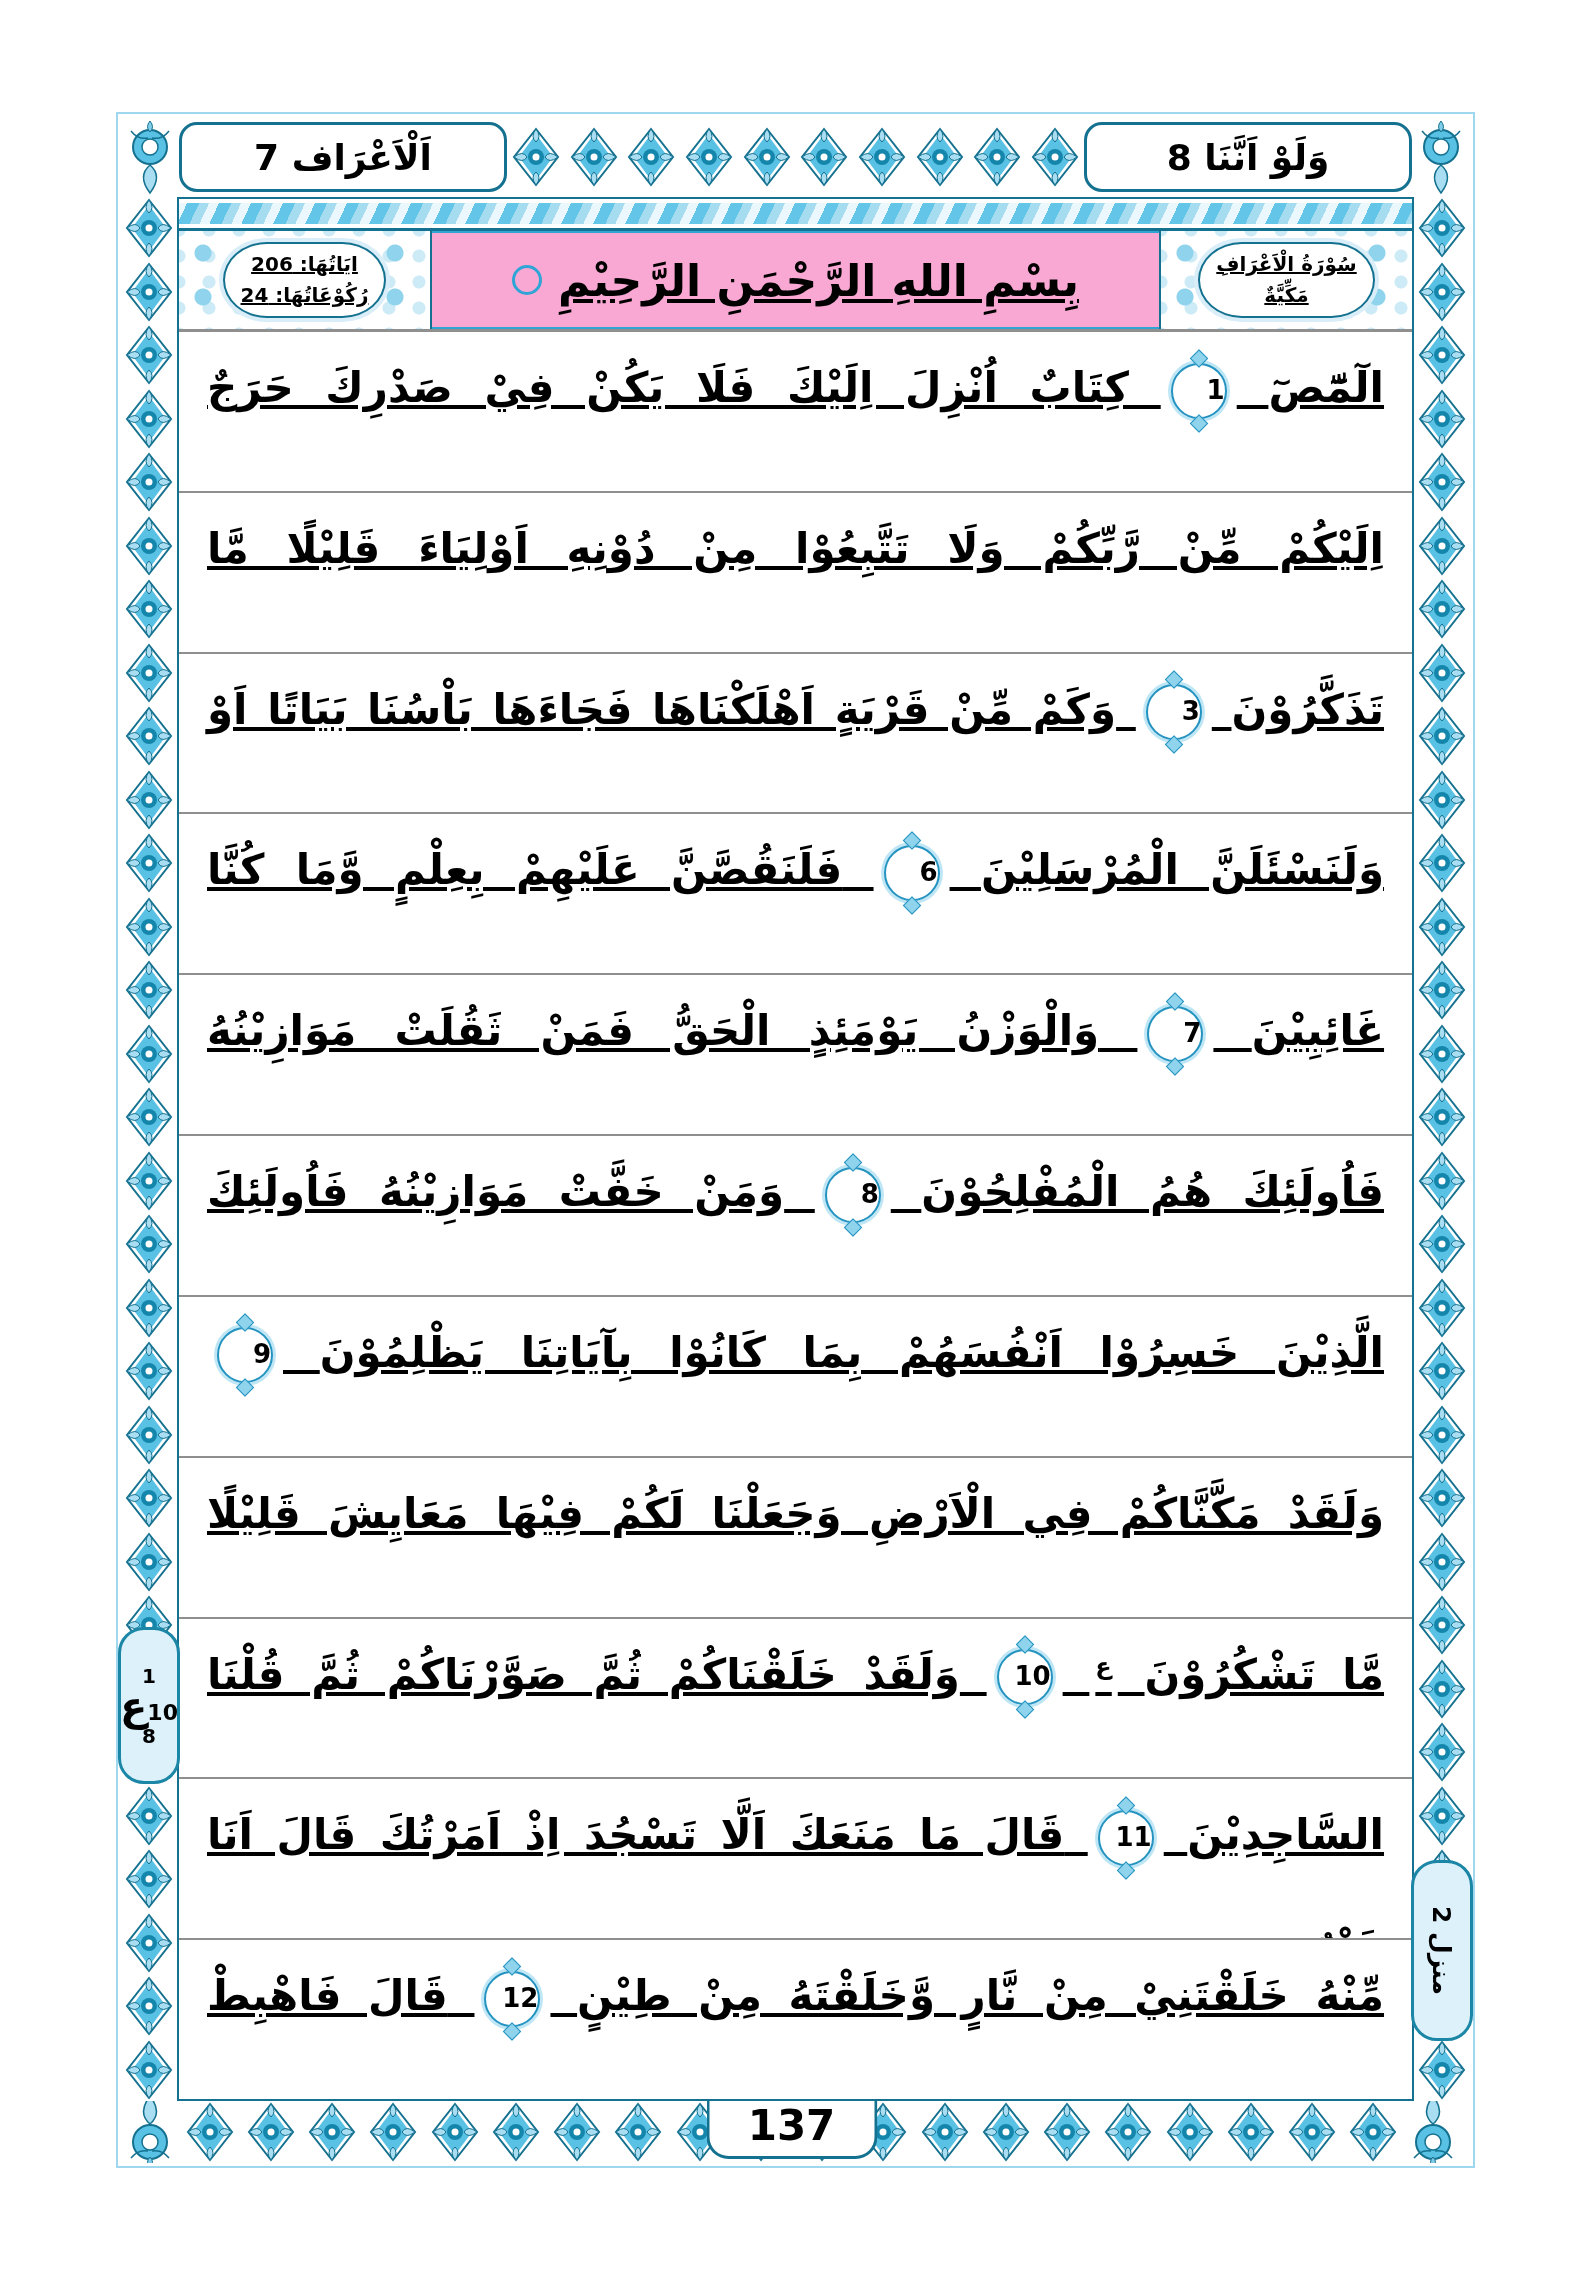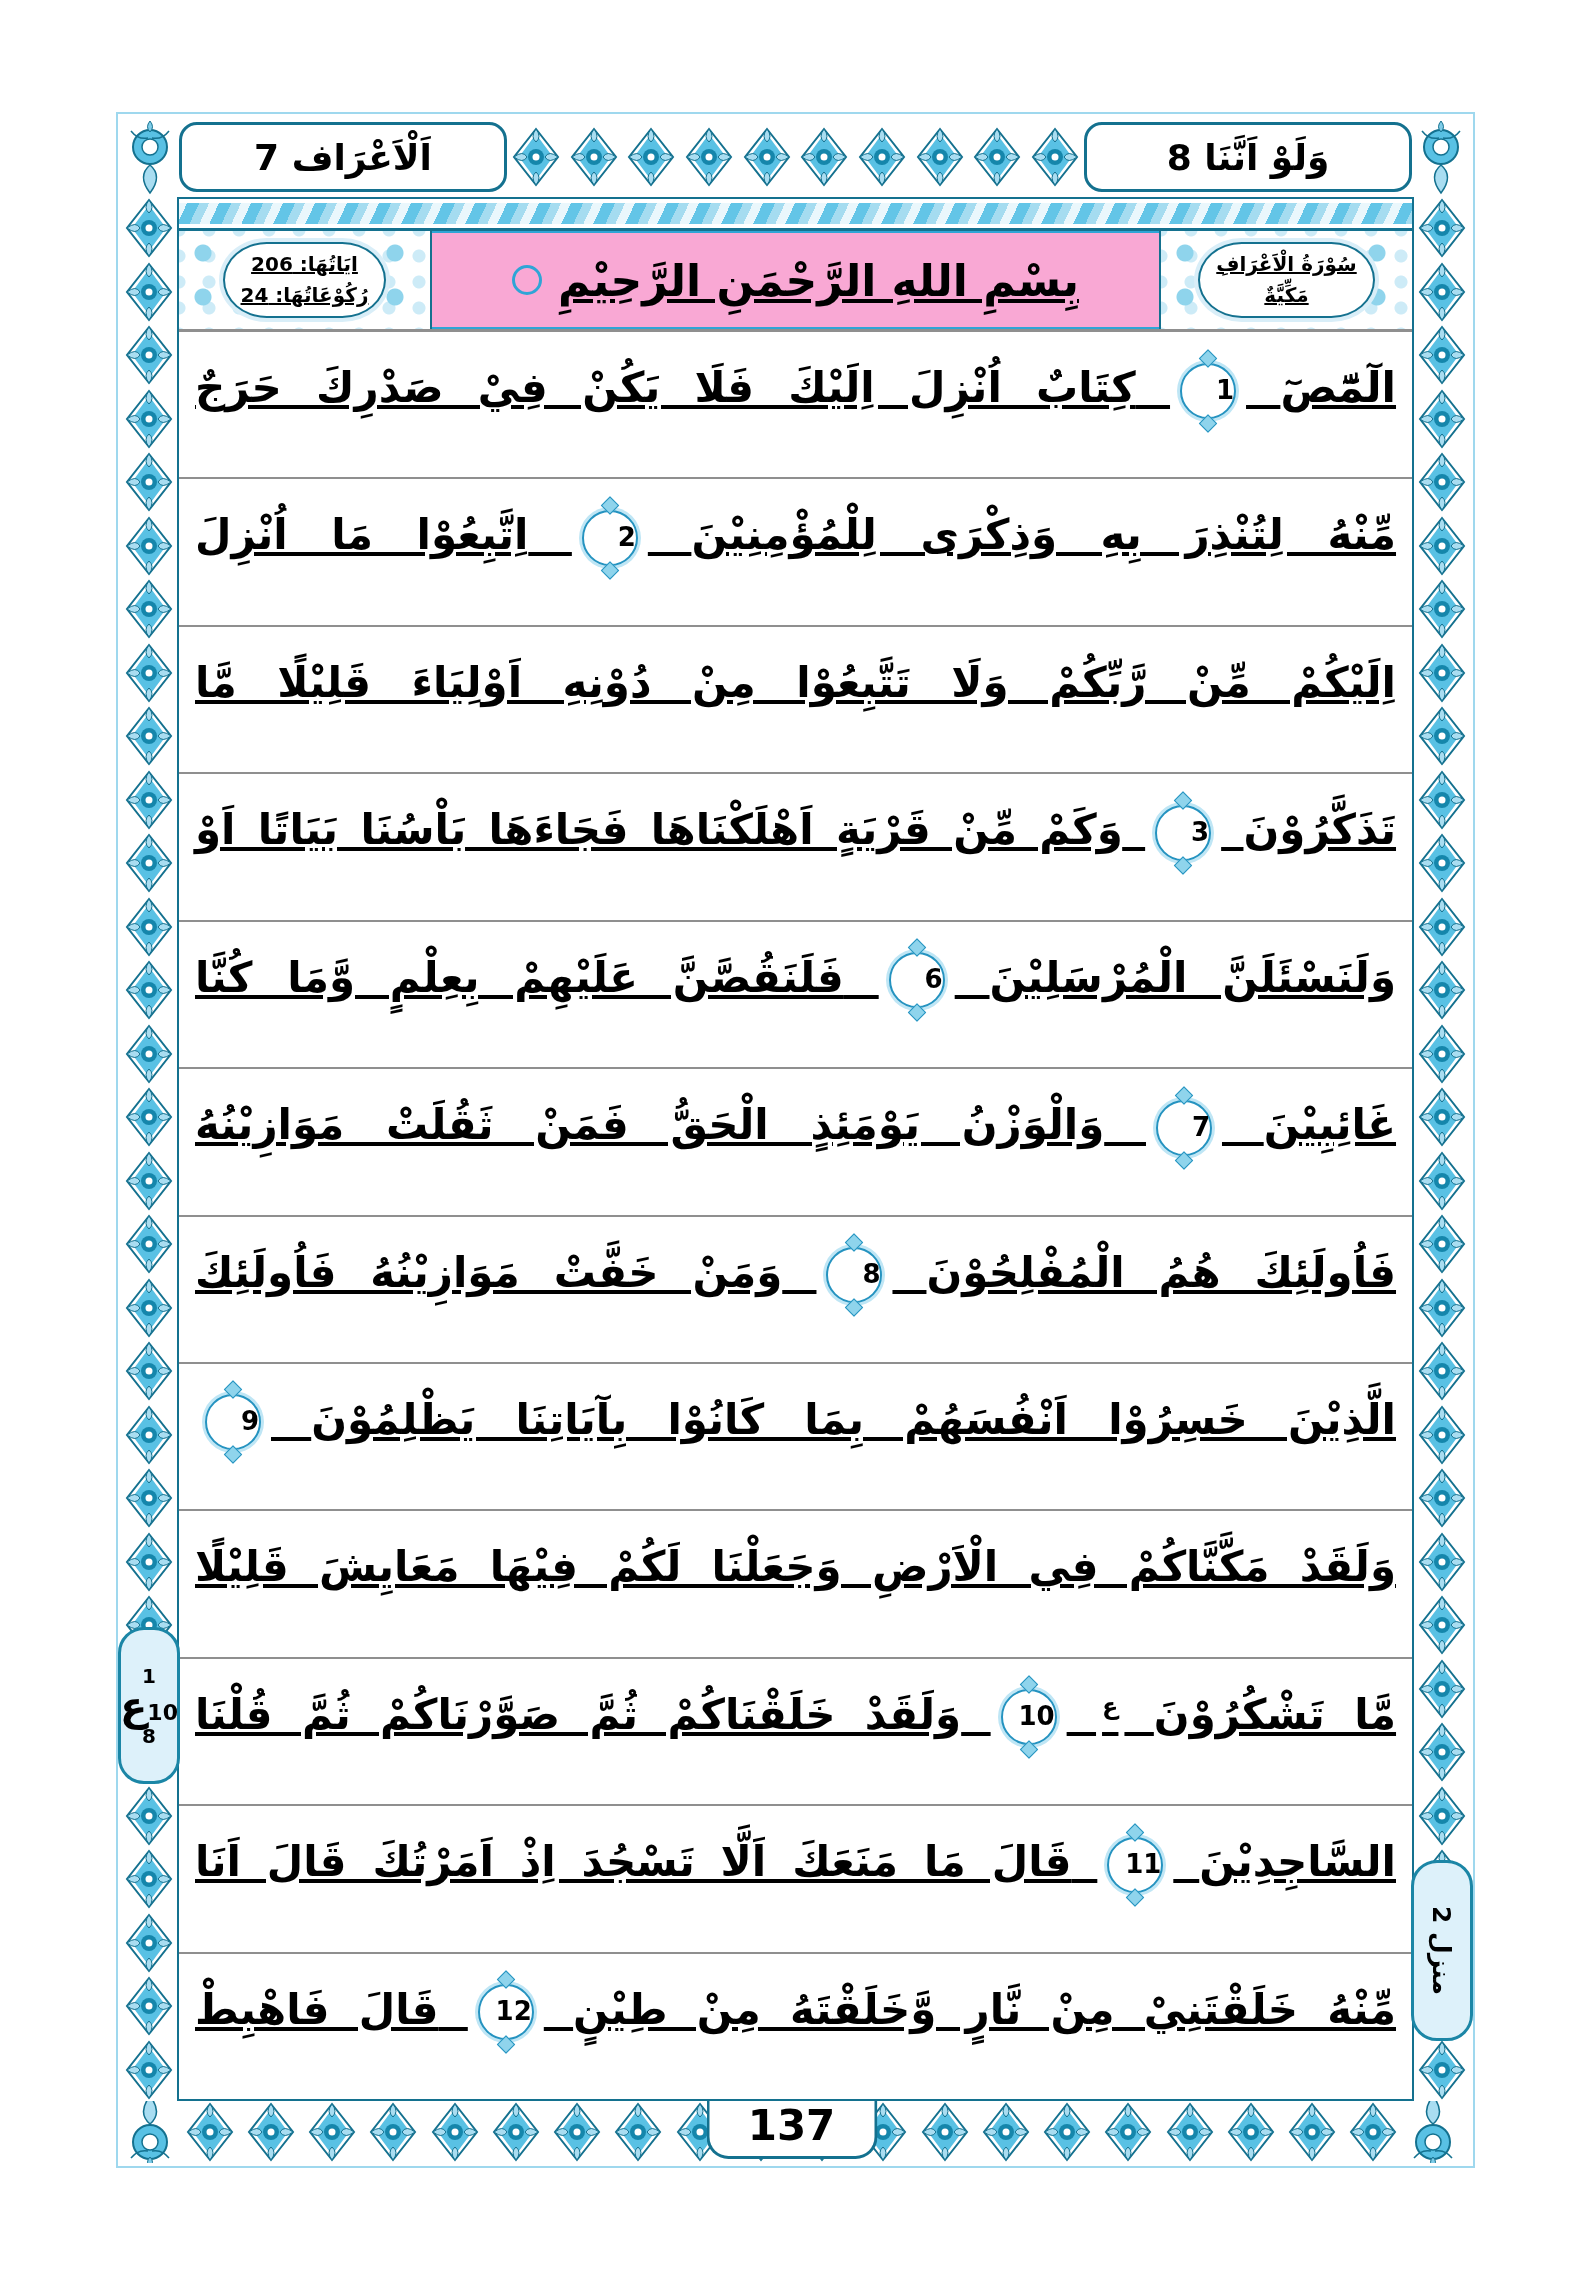--- a/index.html
+++ b/index.html
@@ -57,21 +57,21 @@
   .bismillah-panel { flex:1; display:flex; direction:rtl; align-items:center; justify-content:center; gap:16px;
                      border-left:2px solid #14718f; border-right:2px solid #14718f; background:#f9a8d4;
                      box-shadow:inset 0 5px 0 -3px #2fa5d6, inset 0 -5px 0 -3px #2fa5d6;
                      font-size:44px; font-weight:bold; }
   .bq-circle { width:30px; height:30px; border:3px solid #2fa5d6; border-radius:50%; flex:0 0 30px; }
 
   
   .rows { flex:1; display:flex; flex-direction:column; }
   .quran-line { flex:1; direction:rtl; text-align:justify; text-align-last:justify;
                 font-size:42px; font-weight:bold; color:#000; line-height:111px;
-                padding:0 16px; overflow:hidden; border-bottom:2px solid #8f8f8f; word-spacing:5px; }
+                padding:0 28px; overflow:hidden; border-bottom:2px solid #8f8f8f; word-spacing:5px; }
   .quran-line:last-child { border-bottom:none; }
 
   .verse-marker { display:inline-block; width:56px; height:56px; line-height:50px; text-align:center;
                   border:2.5px solid #2593c0; border-radius:50%; background:#fff; color:#000;
                   font-size:26px; font-weight:bold; vertical-align:middle; margin:0 10px;
                   box-shadow:0 0 0 3px #bfe6f5; position:relative; }
   .verse-marker::before, .verse-marker::after { content:""; position:absolute; left:50%; width:11px; height:11px;
                   background:#8fd4ec; border:1px solid #2593c0; transform:translateX(-50%) rotate(45deg); }
   .verse-marker::before { top:-13px; }
   .verse-marker::after  { bottom:-13px; }
@@ -1086,21 +1086,20 @@
         <div class="medallion-zone">
           <div class="medallion">
             <div>سُوْرَةُ الْاَعْرَافِ</div>
             <div>مَكِّيَّةٌ</div>
           </div>
         </div>
       </div>
 
       <div id="text-rows" class="rows">
           <div class="quran-line"><span>الٓمّٓصٓ</span> <span class="verse-marker">1</span> <span>كِتَابٌ اُنْزِلَ اِلَيْكَ فَلَا يَكُنْ فِيْ صَدْرِكَ حَرَجٌ</span> </div>
-          <div class="quran-line"><span>مِّنْهُ لِتُنْذِرَ بِهِ وَذِكْرَى لِلْمُؤْمِنِيْنَ</span> <span class="verse-marker">2</span> <span>اِتَّبِعُوْا مَا اُنْزِلَ</span> </div>
           <div class="quran-line"><span>اِلَيْكُمْ مِّنْ رَّبِّكُمْ وَلَا تَتَّبِعُوْا مِنْ دُوْنِهِ اَوْلِيَاءَ قَلِيْلًا مَّا</span> </div>
           <div class="quran-line"><span>تَذَكَّرُوْنَ</span> <span class="verse-marker">3</span> <span>وَكَمْ مِّنْ قَرْيَةٍ اَهْلَكْنَاهَا فَجَاءَهَا بَاْسُنَا بَيَاتًا اَوْ</span> </div>
           <div class="quran-line"><span>وَلَنَسْئَلَنَّ الْمُرْسَلِيْنَ</span> <span class="verse-marker">6</span> <span>فَلَنَقُصَّنَّ عَلَيْهِمْ بِعِلْمٍ وَّمَا كُنَّا</span> </div>
           <div class="quran-line"><span>غَائِبِيْنَ</span> <span class="verse-marker">7</span> <span>وَالْوَزْنُ يَوْمَئِذٍ الْحَقُّ فَمَنْ ثَقُلَتْ مَوَازِيْنُهُ</span> </div>
           <div class="quran-line"><span>فَاُولَئِكَ هُمُ الْمُفْلِحُوْنَ</span> <span class="verse-marker">8</span> <span>وَمَنْ خَفَّتْ مَوَازِيْنُهُ فَاُولَئِكَ</span> </div>
           <div class="quran-line"><span>الَّذِيْنَ خَسِرُوْا اَنْفُسَهُمْ بِمَا كَانُوْا بِآيَاتِنَا يَظْلِمُوْنَ</span> <span class="verse-marker">9</span> </div>
           <div class="quran-line"><span>وَلَقَدْ مَكَّنَّاكُمْ فِي الْاَرْضِ وَجَعَلْنَا لَكُمْ فِيْهَا مَعَايِشَ قَلِيْلًا</span> </div>
           <div class="quran-line"><span>مَّا تَشْكُرُوْنَ</span> <span class="ruku-sym">ع</span> <span class="verse-marker">10</span> <span>وَلَقَدْ خَلَقْنَاكُمْ ثُمَّ صَوَّرْنَاكُمْ ثُمَّ قُلْنَا</span> </div>
           <div class="quran-line"><span>السَّاجِدِيْنَ</span> <span class="verse-marker">11</span> <span>قَالَ مَا مَنَعَكَ اَلَّا تَسْجُدَ اِذْ اَمَرْتُكَ قَالَ اَنَا خَيْرٌ</span> </div>
           <div class="quran-line"><span>مِّنْهُ خَلَقْتَنِيْ مِنْ نَّارٍ وَّخَلَقْتَهُ مِنْ طِيْنٍ</span> <span class="verse-marker">12</span> <span>قَالَ فَاهْبِطْ</span> </div>

